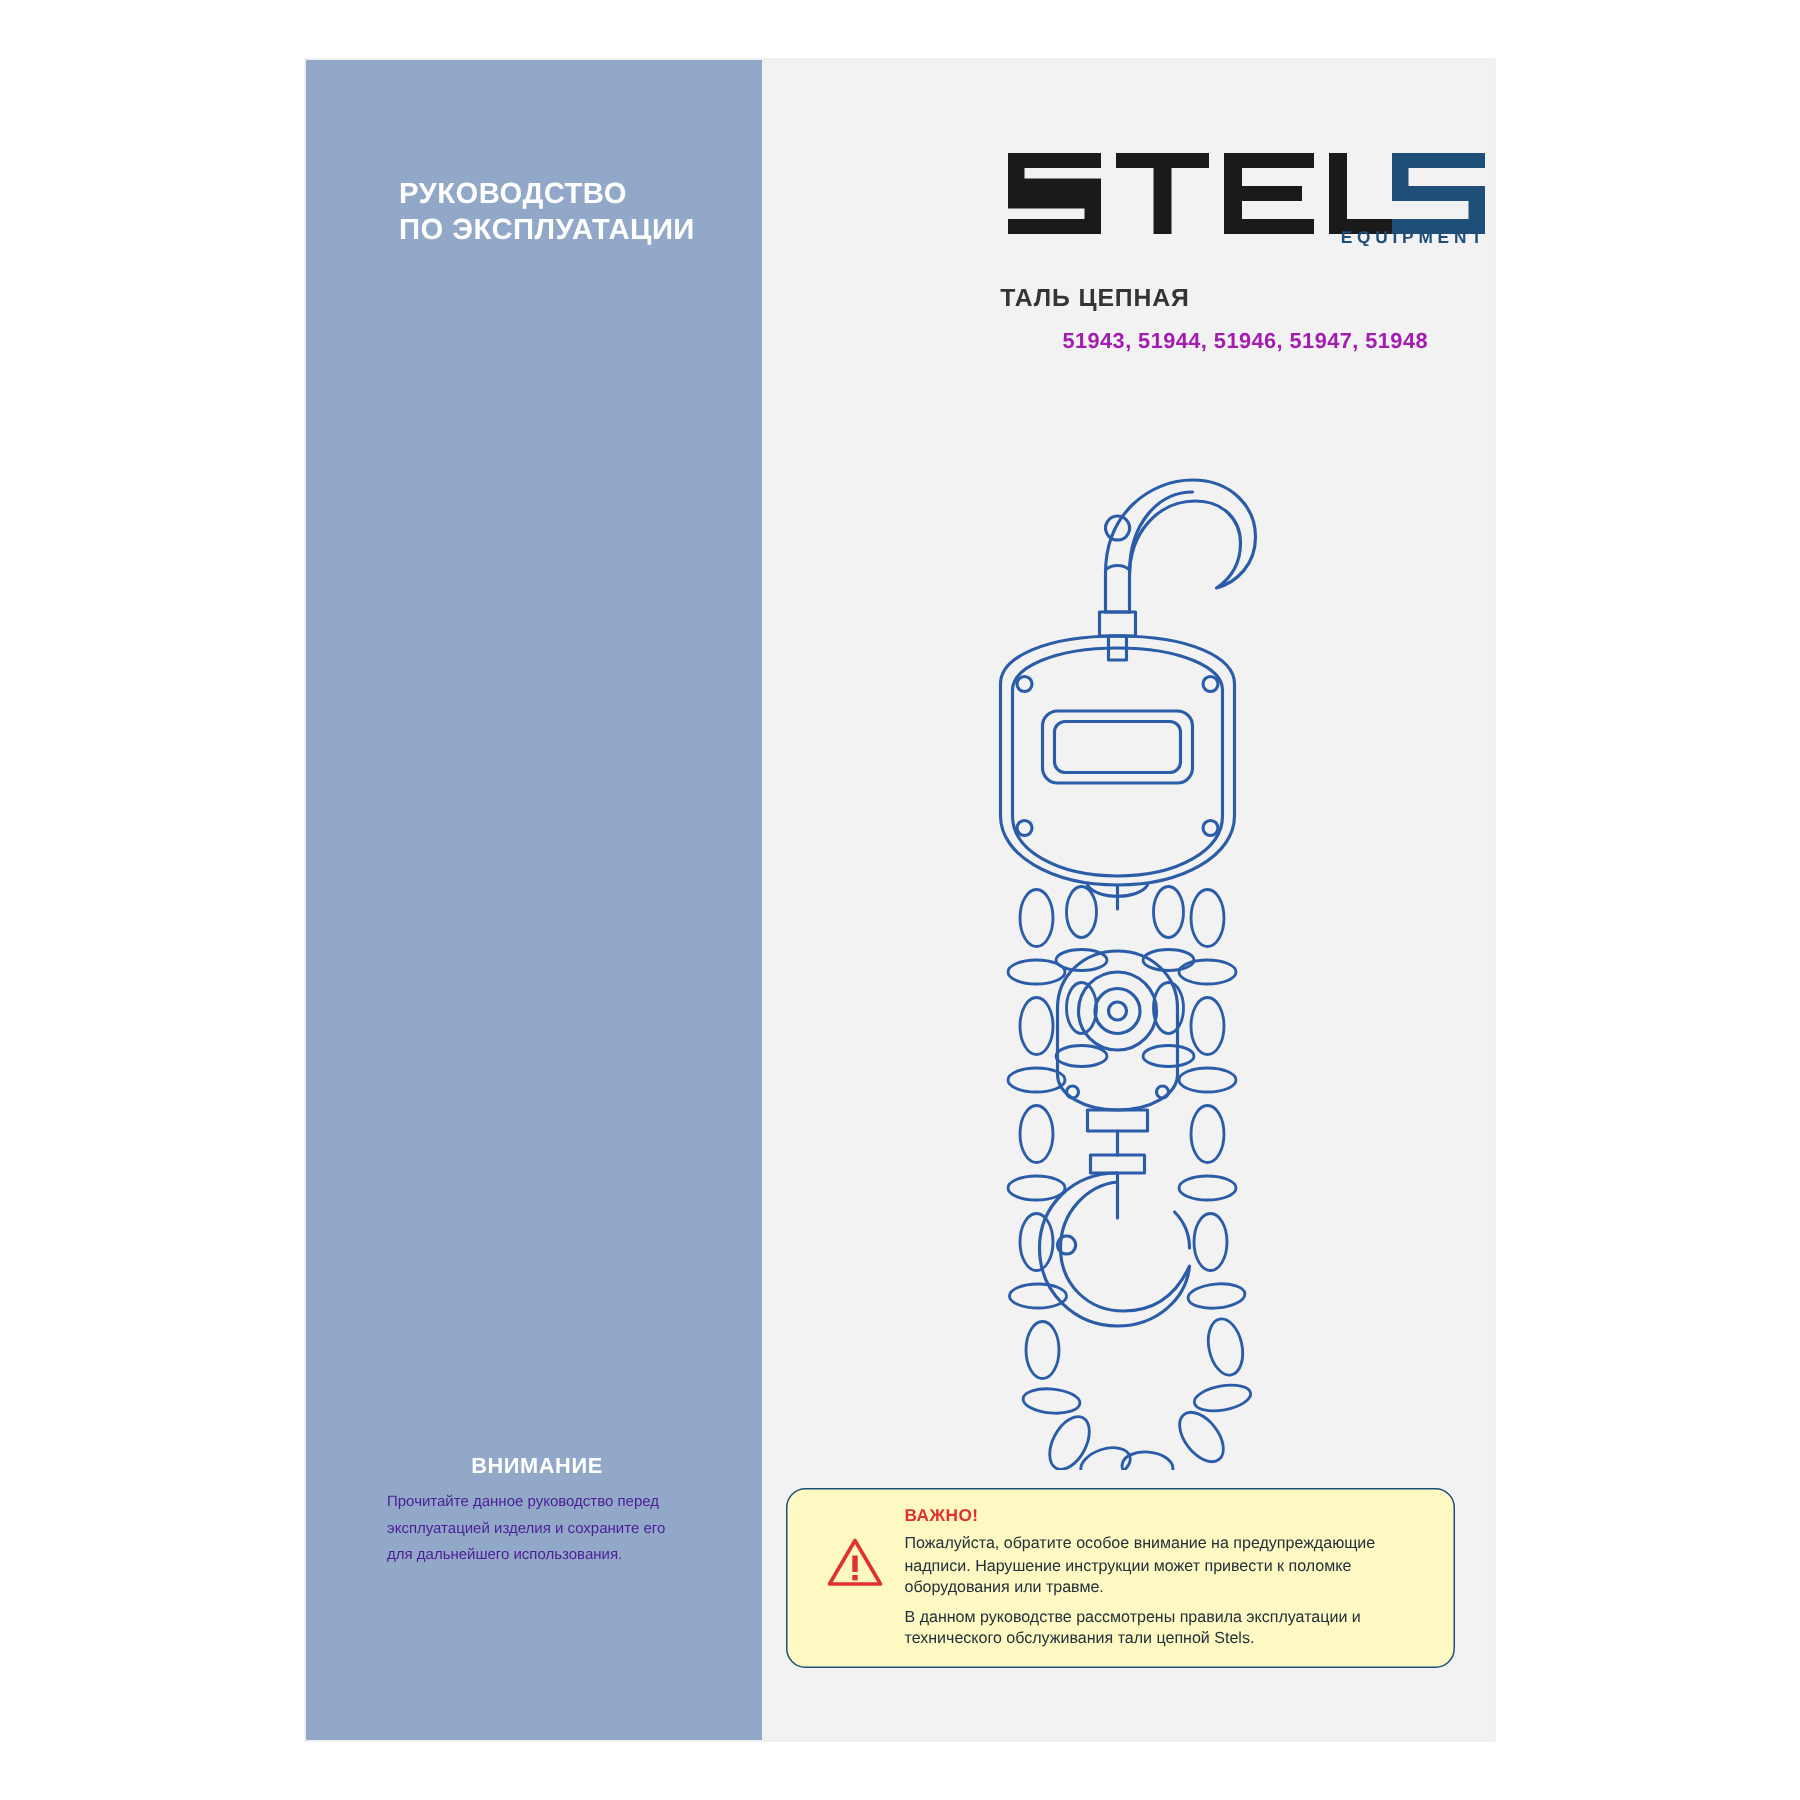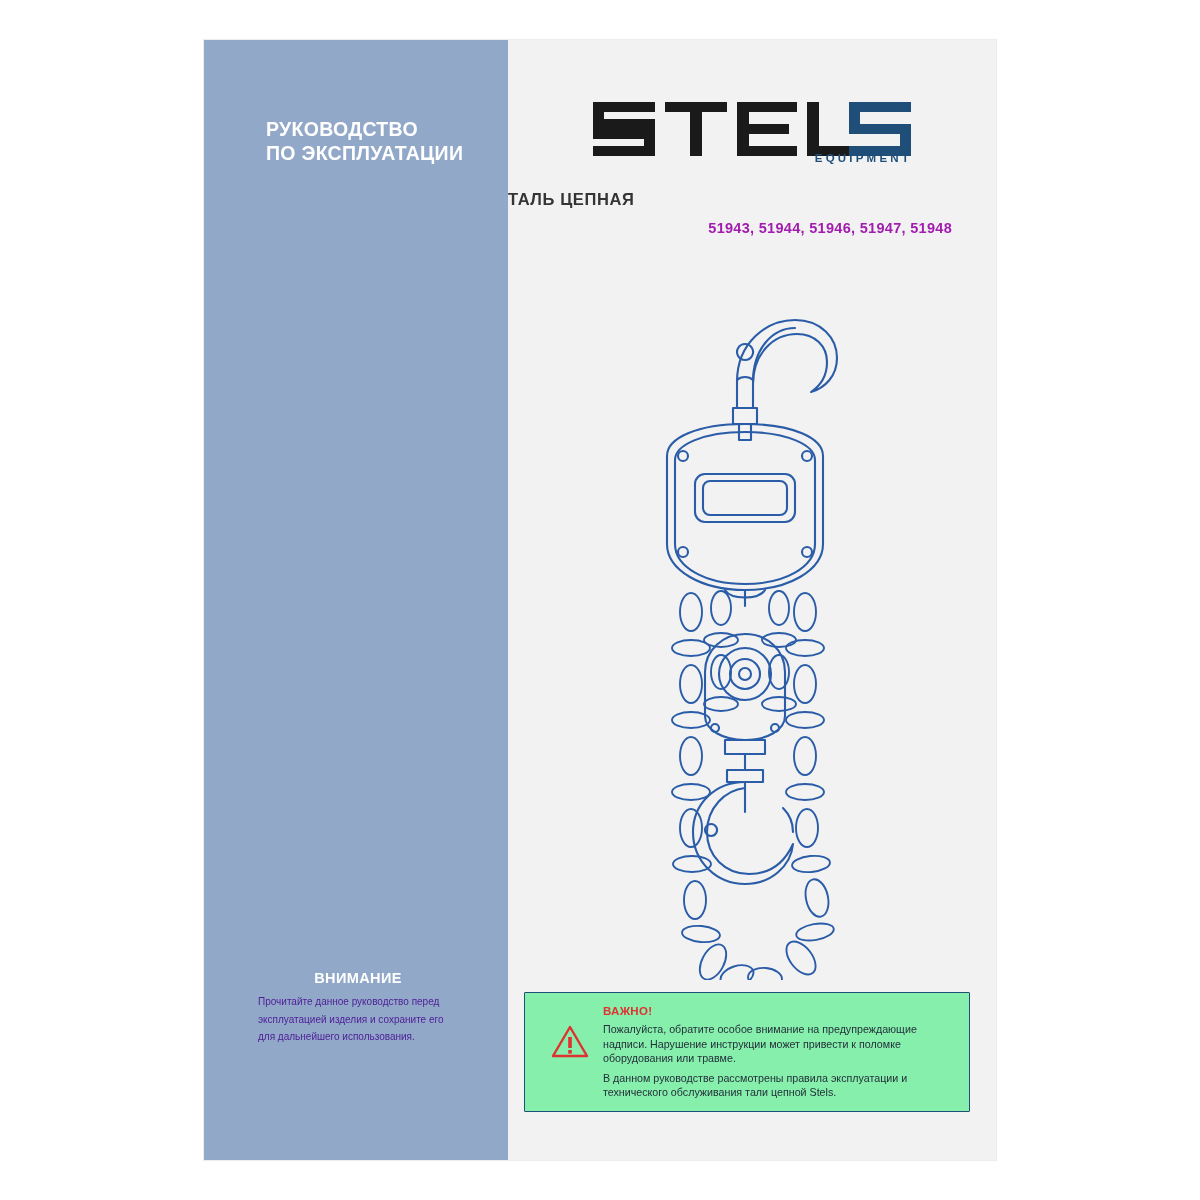--- a/index.html
+++ b/index.html
@@ -71,30 +71,30 @@
     left: 304px;
     top: 0;
     right: 0;
     height: 100%;
   }
   .logo-wrap {
     position: absolute;
     left: 0;
     right: 0;
     top: 58px;
-    text-align: center;
+    text-align: right;
   }
   .logo-svg { display: inline-block; }
 
   .product-title {
     position: absolute;
     left: 0;
     right: 44px;
     top: 150px;
-    text-align: left;
+    text-align: center;
     color: #343434;
     font-size: 16.5px;
     font-weight: bold;
     letter-spacing: 0.6px;
   }
   .product-models {
     position: absolute;
     left: 0;
     right: 44px;
     top: 180px;
@@ -113,22 +113,22 @@
   }
 
   
   .notice {
     position: absolute;
     left: 16px;
     right: 26px;
     bottom: 48px;
     height: 118px;
     border: 1.3px solid #1f4e79;
-    border-radius: 1px;
-    background: #86efac;
+    border-radius: 13px;
+    background: #fef9c3;
   }
   .notice-icon {
     position: absolute;
     left: 26px;
     top: 32px;
   }
   .notice-text {
     position: absolute;
     left: 78px;
     top: 12px;

